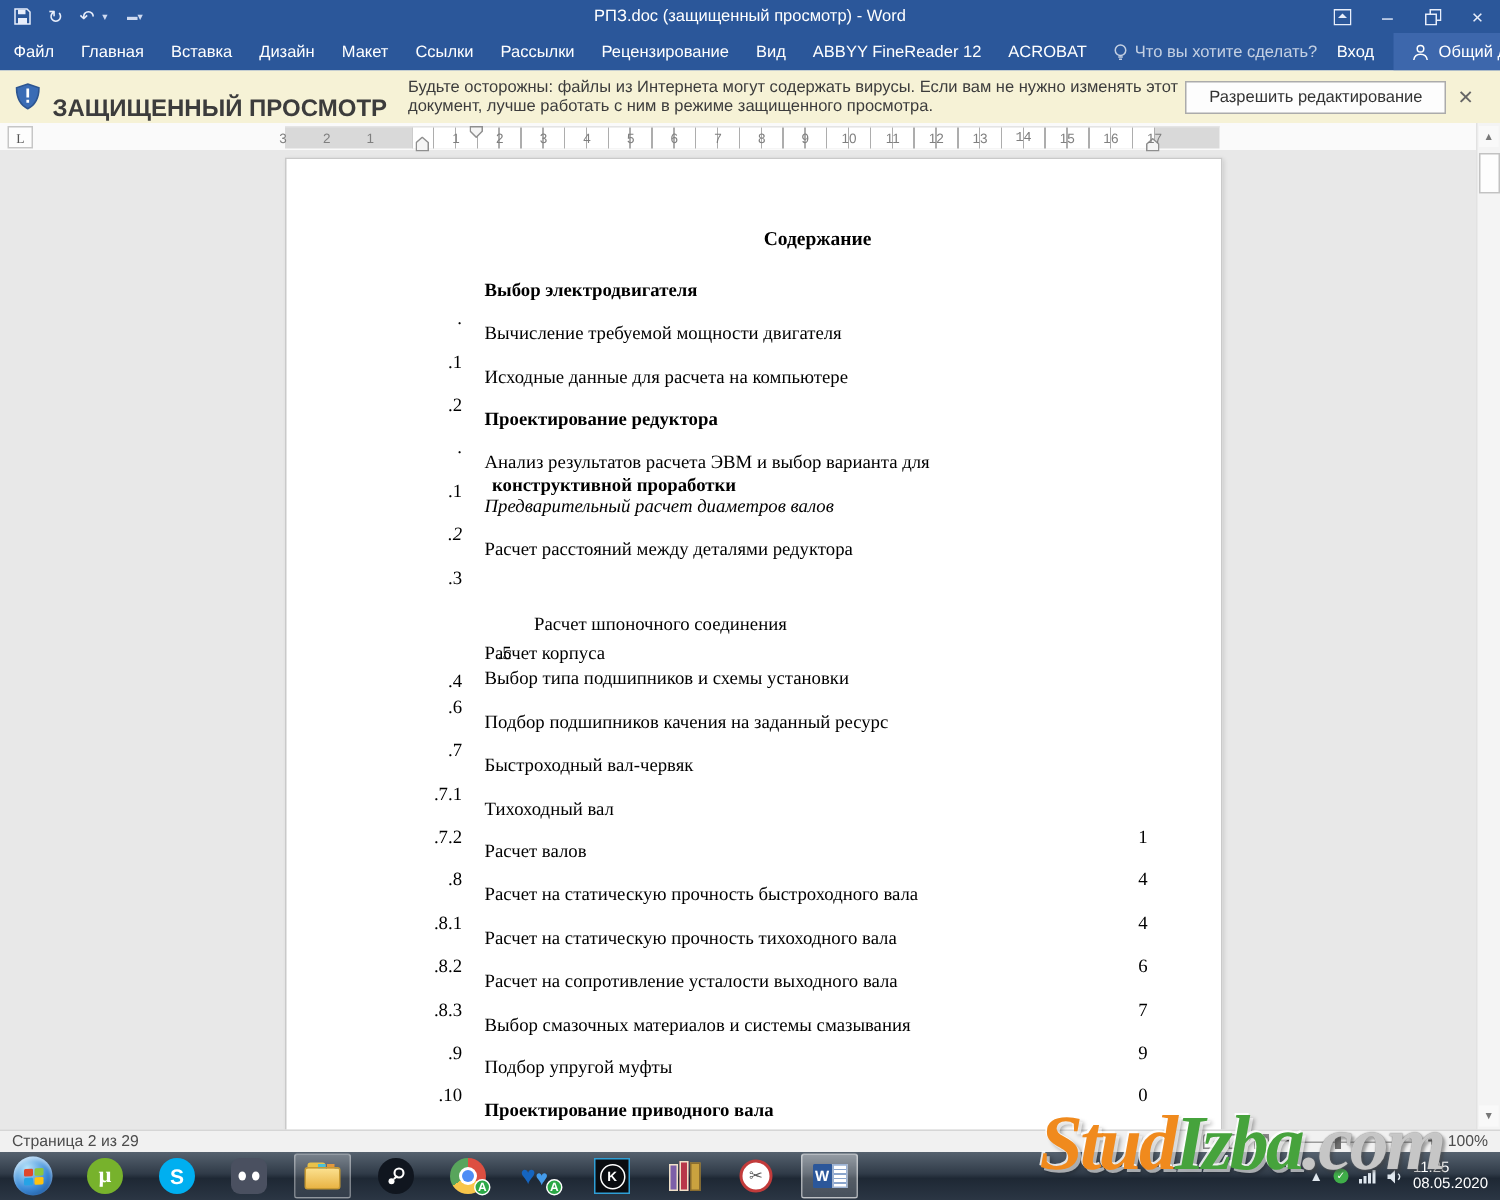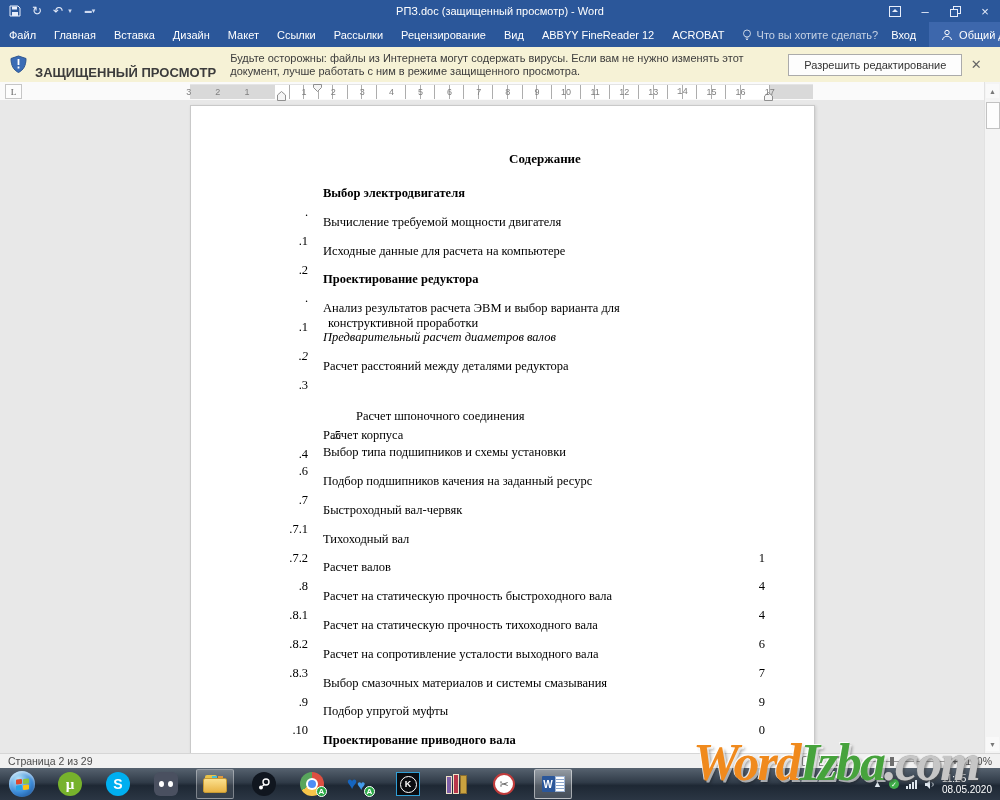--- a/index.html
+++ b/index.html
@@ -18,21 +18,21 @@
   .ribbon-tabs{position:absolute;top:22px;left:0;right:0;height:25px;background:#2b579a;display:flex;
                align-items:center;color:#fff;font-size:11px;z-index:5;}
   .tab{padding:0 9px;height:100%;display:flex;align-items:center;white-space:nowrap;}
   .tellme{display:flex;align-items:center;gap:5px;color:rgba(255,255,255,.72);margin-left:8px;white-space:nowrap;}
   .right-cluster{margin-left:auto;display:flex;align-items:center;height:100%;}
   .signin{padding:0 13px;}
   .share{background:#3d67ac;height:100%;display:flex;align-items:center;gap:6px;padding:0 12px;white-space:nowrap;}
   
   .protected-bar{position:absolute;top:47px;left:0;right:0;height:35px;background:#f6f2d6;display:flex;
                  align-items:center;padding:0 10px;box-sizing:border-box;z-index:5;}
-  .pv-label{font-weight:bold;font-size:13px;color:#3c3c3c;margin:16px 14px 0 8px;white-space:nowrap;}
+  .pv-label{font-weight:bold;font-size:16px;color:#3c3c3c;margin:16px 14px 0 8px;white-space:nowrap;}
   .pv-msg{font-size:11px;color:#3c3c3c;line-height:13px;width:565px;}
   .pv-btn{background:#fdfdfd;border:1px solid #ababab;font-size:11px;color:#333;padding:4px 15px;
           margin-left:auto;white-space:nowrap;font-family:"Liberation Sans",sans-serif;}
   .pv-close{width:28px;text-align:center;color:#666;font-size:13px;}
   
   .ruler-row{position:absolute;top:82px;left:0;right:15px;height:18px;background:#fafafa;z-index:3;}
   .tab-selector{position:absolute;left:5px;top:2px;width:15px;height:13px;background:#fdfdfd;border:1px solid #c6c6c6;
                 font-size:9px;color:#555;display:flex;align-items:center;justify-content:center;font-family:"Liberation Serif",serif;}
   .ruler{position:absolute;left:190px;top:2px;width:623px;height:14px;background:#d9d9d9;border-top:1px solid #e4e4e4;}
   .ruler-white{position:absolute;left:85px;top:0;width:495px;height:14px;background:#fff;
@@ -40,21 +40,21 @@
   .rnum{position:absolute;top:2px;width:20px;margin-left:-10px;text-align:center;font-size:9px;color:#7f7f7f;}
   .marker{position:absolute;}
   
   .doc-area{position:absolute;top:100px;left:0;width:985px;height:706px;background:#e8e8e8;overflow:hidden;z-index:1;}
   .page{position:absolute;left:190px;top:5px;width:623px;height:700px;background:#fff;border:1px solid #c9c9c9;
         box-shadow:1px 1px 3px rgba(0,0,0,.12);}
   .page-content{position:absolute;inset:0;font-family:"Liberation Serif",serif;font-size:12.5px;color:#000;}
   .doc-title{position:absolute;top:45px;left:132px;width:444px;text-align:center;font-weight:bold;font-size:13px;}
   .toc-row{position:absolute;left:0;width:100%;height:29px;}
   .toc-text{position:absolute;left:132px;top:0;white-space:nowrap;line-height:14px;}
-  .toc-line2{position:absolute;left:137px;top:14.5px;white-space:nowrap;line-height:14px;}
+  .toc-line2{position:absolute;left:137px;top:14.5px;white-space:nowrap;line-height:14px;font-weight:bold;}
   .toc-num{position:absolute;left:0;top:19px;width:117px;text-align:right;line-height:14px;}
   .toc-page{position:absolute;left:132px;top:19px;width:442px;text-align:right;line-height:14px;}
   .b{font-weight:bold;}
   
   .scrollbar{position:absolute;top:82px;right:0;width:15px;height:671px;background:#f4f4f4;border-left:1px solid #e2e2e2;z-index:4;}
   .sb-btn{position:absolute;left:1px;width:13px;height:14px;background:#f9f9f9;color:#787878;font-size:7px;
           display:flex;align-items:center;justify-content:center;}
   .sb-thumb{position:absolute;left:1px;top:20px;width:12px;height:25px;background:#fdfdfd;border:1px solid #c2c2c2;}
   
   .status-bar{position:absolute;top:753px;left:0;right:0;height:15px;background:#f1f1f1;border-top:1px solid #d6d6d6;
@@ -439,14 +439,14 @@
         </svg>
     </span>
     <div class="clock">
       <div>11:25</div>
       <div>08.05.2020</div>
     </div>
   </div>
 </div>
 
 <div class="watermark">
-  <span class="wm-orange">Word</span><span class="wm-green">Izba</span><span class="wm-gray">.com</span>
+  <span class="wm-orange">Stud</span><span class="wm-green">Izba</span><span class="wm-gray">.com</span>
 </div>
 
 </body></html>

